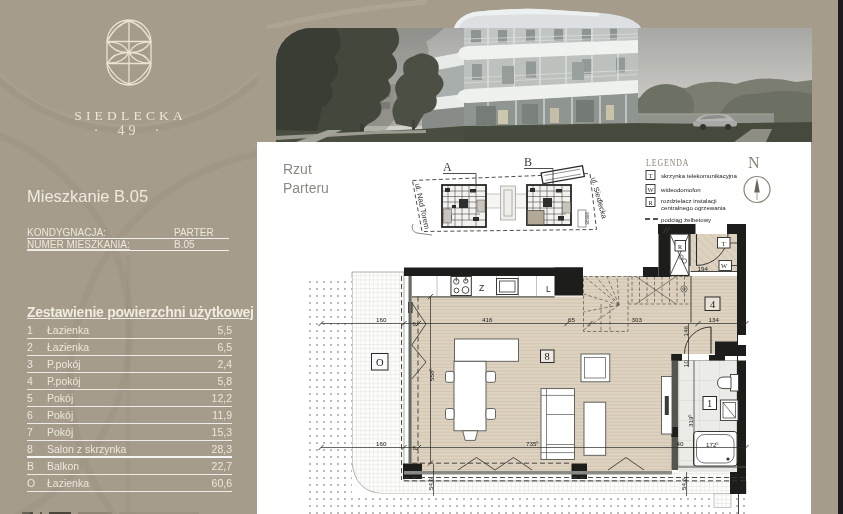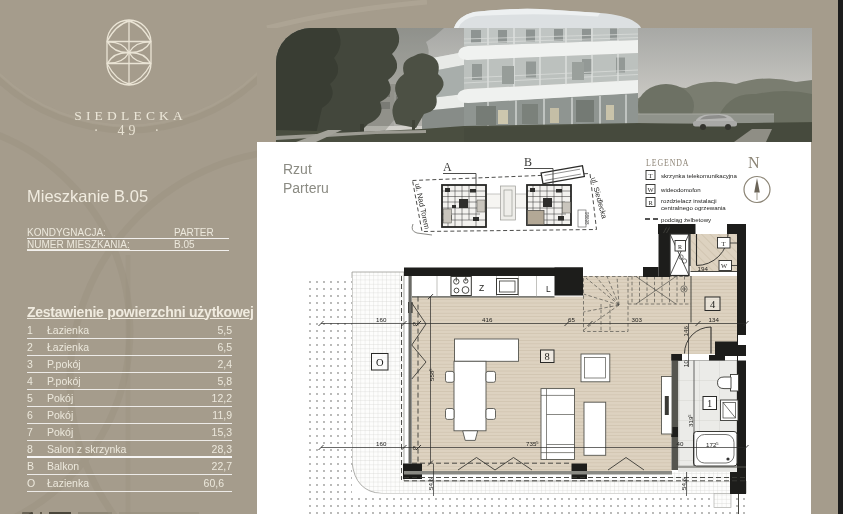--- a/index.html
+++ b/index.html
@@ -96,21 +96,21 @@
   <span>7</span><span style="position:absolute;left:20px;">Pokój</span>
   <span style="position:absolute;right:0;">15,3</span></div>
     <div style="position:relative;height:17px;box-sizing:border-box;padding-top:2px;border-bottom:2.6px double rgba(255,255,255,.9);">
   <span>8</span><span style="position:absolute;left:20px;">Salon z skrzynka</span>
   <span style="position:absolute;right:0;">28,3</span></div>
     <div style="position:relative;height:17px;box-sizing:border-box;padding-top:2px;border-bottom:1px solid rgba(255,255,255,.8);">
   <span>B</span><span style="position:absolute;left:20px;">Balkon</span>
   <span style="position:absolute;right:0;">22,7</span></div>
     <div style="position:relative;height:17px;box-sizing:border-box;padding-top:2px;border-bottom:1px solid rgba(255,255,255,.8);">
   <span>O</span><span style="position:absolute;left:20px;">Łazienka</span>
-  <span style="position:absolute;right:8px;">60,6</span></div>
+  <span style="position:absolute;right:0;">60,6</span></div>
   </div>
 
 <div class="abs" style="left:275.5px;top:28px;width:536.5px;height:113.5px;background:linear-gradient(100deg,#9fa09e 0%,#b6b6b2 35%,#cccbc6 60%,#d5d3cd 100%);border-radius:35px 0 0 0;overflow:hidden;">
   <svg width="536" height="114" viewBox="0 0 536 114">
     <defs>
       <linearGradient id="skyg" x1="0" y1="0" x2="0" y2="1">
         <stop offset="0" stop-color="#a7a8a5"></stop>
           <stop offset="0.6" stop-color="#c8c7c2"></stop>
           <stop offset="1" stop-color="#d8d6d0"></stop>
       </linearGradient>

